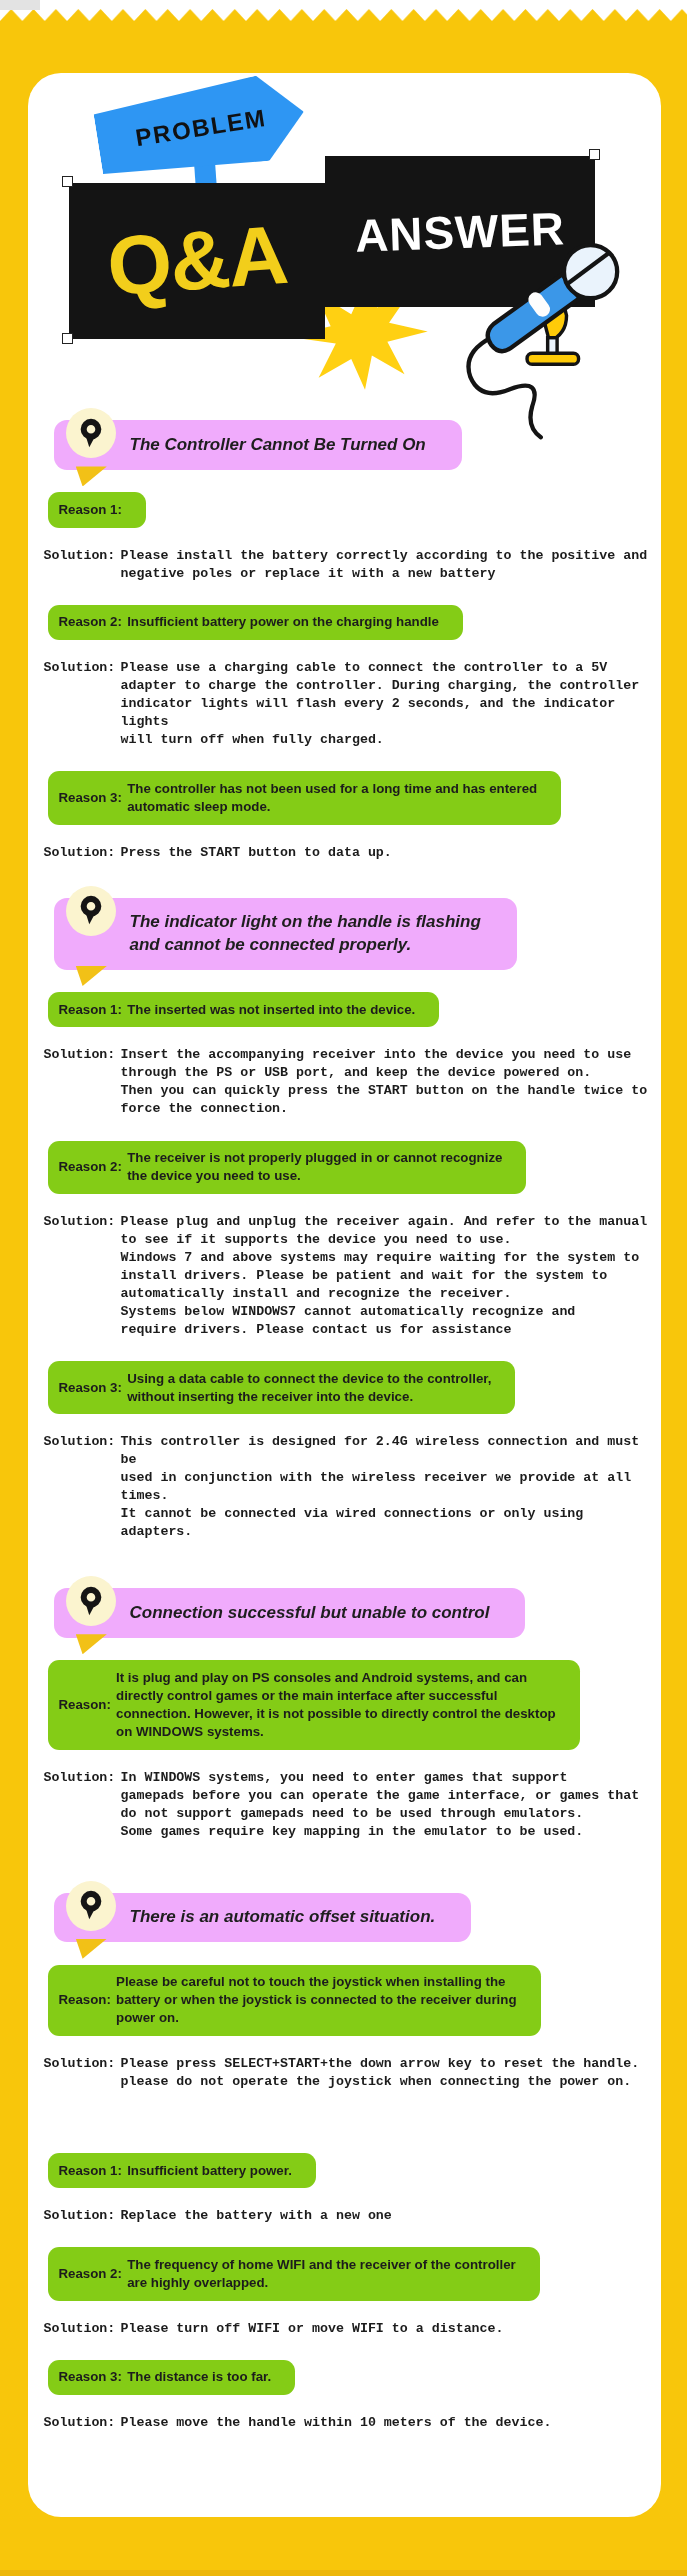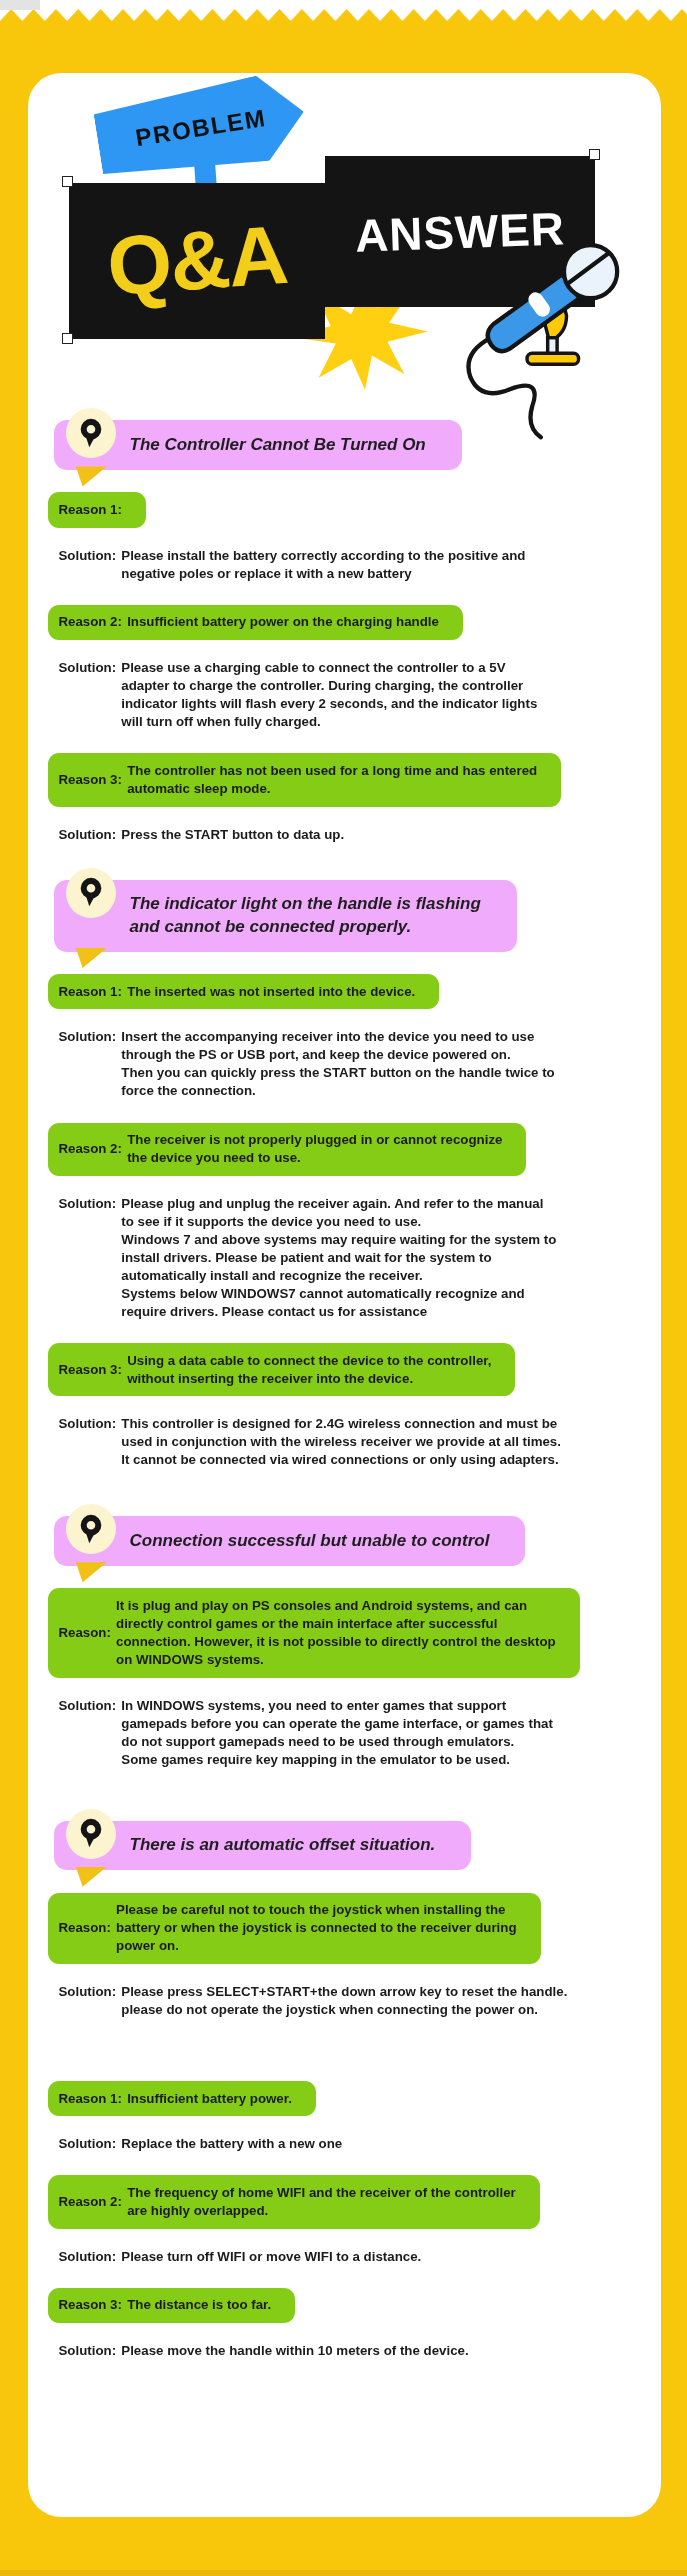--- a/index.html
+++ b/index.html
@@ -79,21 +79,21 @@
   .qa-item{display:flex;gap:5.2px;align-items:flex-start;}
   .qa-item .lbl{white-space:nowrap;}
   .qa-item .lbl,.qa-item .txt{
     font-size:13.3px;line-height:18px;font-weight:700;color:#1C1C1C;
   }
   .qa-item .txt{white-space:pre-line;max-width:550px;}
   .qa-item.reason{
     margin:22.3px 0 0 20.6px;background:#84cc16;border-radius:11.2px;
     padding:8.6px 24px 8.6px 10.3px;width:fit-content;max-width:591px;align-items:center;
   }
-  .qa-item.solution{margin:19px 0 0 31px;}
+  .qa-item.solution{margin:19px 0 0 16px;font-family:Liberation Mono, monospace;}
 </style>
 </head>
 <body>
 
 <div class="page">
   <div class="top-artifact"></div>
 
   <svg class="zigzag" width="688" height="12" viewBox="0 0 800 14" preserveAspectRatio="none">
     <defs>
       <pattern id="zz" width="26" height="14" patternUnits="userSpaceOnUse">

